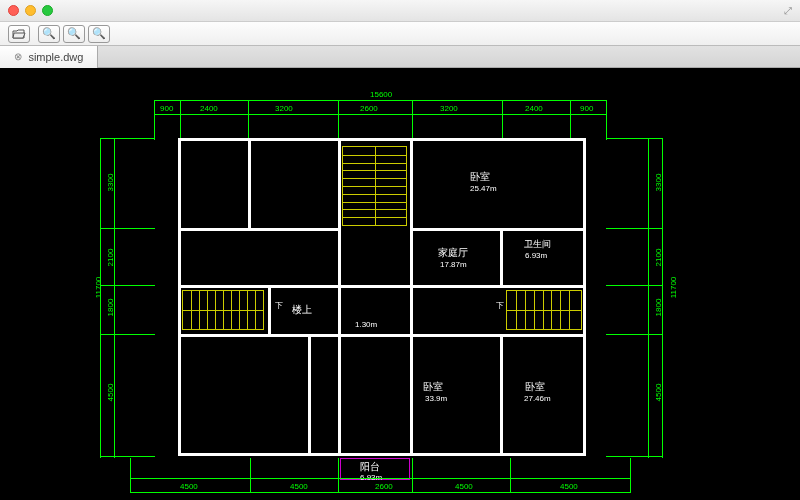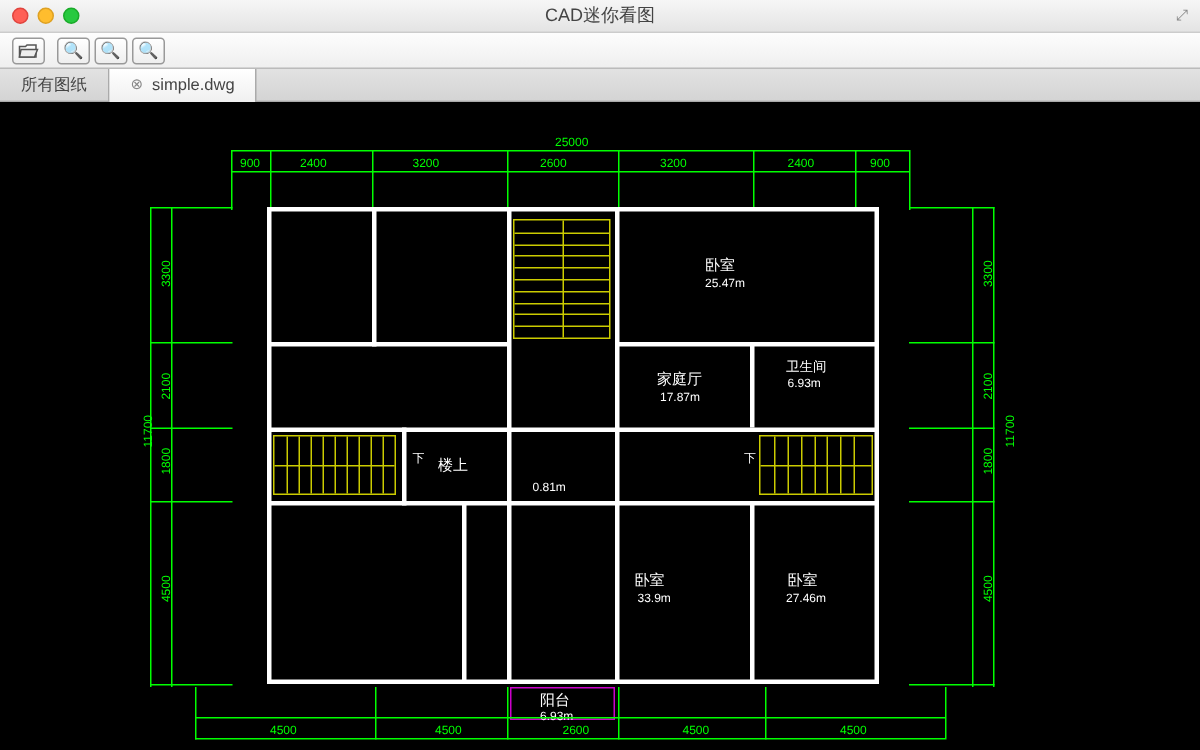--- a/index.html
+++ b/index.html
@@ -39,51 +39,47 @@
 </style>
 </head>
 <body>
 
 <div class="titlebar">
   <div class="traffic">
     <div class="tl red"></div>
     <div class="tl yellow"></div>
     <div class="tl green"></div>
   </div>
-  <div class="title">CAD迷你看图</div>
   <div class="expand">⤢</div>
 </div>
 
 <div class="toolbar">
   <div class="tbtn">
     <svg width="14" height="10" viewBox="0 0 14 10">
         <path d="M1 2 L5 2 L6 1 L12 1 L12 9 L1 9 Z" fill="none" stroke="#555" stroke-width="1"></path>
         <path d="M2 4 L13 4 L11 9 L1 9 Z" fill="#eee" stroke="#555" stroke-width="1"></path>
       </svg>
   </div>
   <div class="tgrp">
     <div class="tbtn">🔍</div>
     <div class="tbtn">🔍</div>
     <div class="tbtn">🔍</div>
   </div>
 </div>
 
 <div class="tabbar">
-  <div class="tab">
-    <span>所有图纸</span>
-  </div>
   <div class="tab active">
     <span class="x">⊗</span>
     <span>simple.dwg</span>
   </div>
 </div>
 
 <div class="canvas">
 
-  <div class="dim" style="left:370px; top:22px;">25000</div>
+  <div class="dim" style="left:370px; top:22px;">15600</div>
   <div class="dimline-h" style="left:154px; top:32px; width:452px;"></div>
   <div class="dimline-h" style="left:154px; top:46px; width:452px;"></div>
 
   <div class="dim" style="left:160px; top:36px;">900</div>
   <div class="dim" style="left:200px; top:36px;">2400</div>
   <div class="dim" style="left:275px; top:36px;">3200</div>
   <div class="dim" style="left:360px; top:36px;">2600</div>
   <div class="dim" style="left:440px; top:36px;">3200</div>
   <div class="dim" style="left:525px; top:36px;">2400</div>
   <div class="dim" style="left:580px; top:36px;">900</div>
@@ -189,21 +185,21 @@
     <div class="roomlabel" style="left:278px; top:108px;">家庭厅</div>
     <div class="roomarea" style="left:280px; top:122px;">17.87m</div>
 
     <div class="roomlabel" style="left:364px; top:100px; font-size:9px;">卫生间</div>
     <div class="roomarea" style="left:365px; top:113px;">6.93m</div>
 
     <div class="roomlabel" style="left:132px; top:165px;">楼上</div>
     <div class="roomlabel" style="left:115px; top:162px; font-size:8px;">下</div>
     <div class="roomlabel" style="left:336px; top:162px; font-size:8px;">下</div>
 
-    <div class="roomarea" style="left:195px; top:182px;">0.81m</div>
+    <div class="roomarea" style="left:195px; top:182px;">1.30m</div>
 
     <div class="roomlabel" style="left:263px; top:242px;">卧室</div>
     <div class="roomarea" style="left:265px; top:256px;">33.9m</div>
 
     <div class="roomlabel" style="left:365px; top:242px;">卧室</div>
     <div class="roomarea" style="left:364px; top:256px;">27.46m</div>
 
     <div class="roomlabel" style="left:200px; top:322px;">阳台</div>
     <div class="roomarea" style="left:200px; top:335px;">6.93m</div>
   </div>

